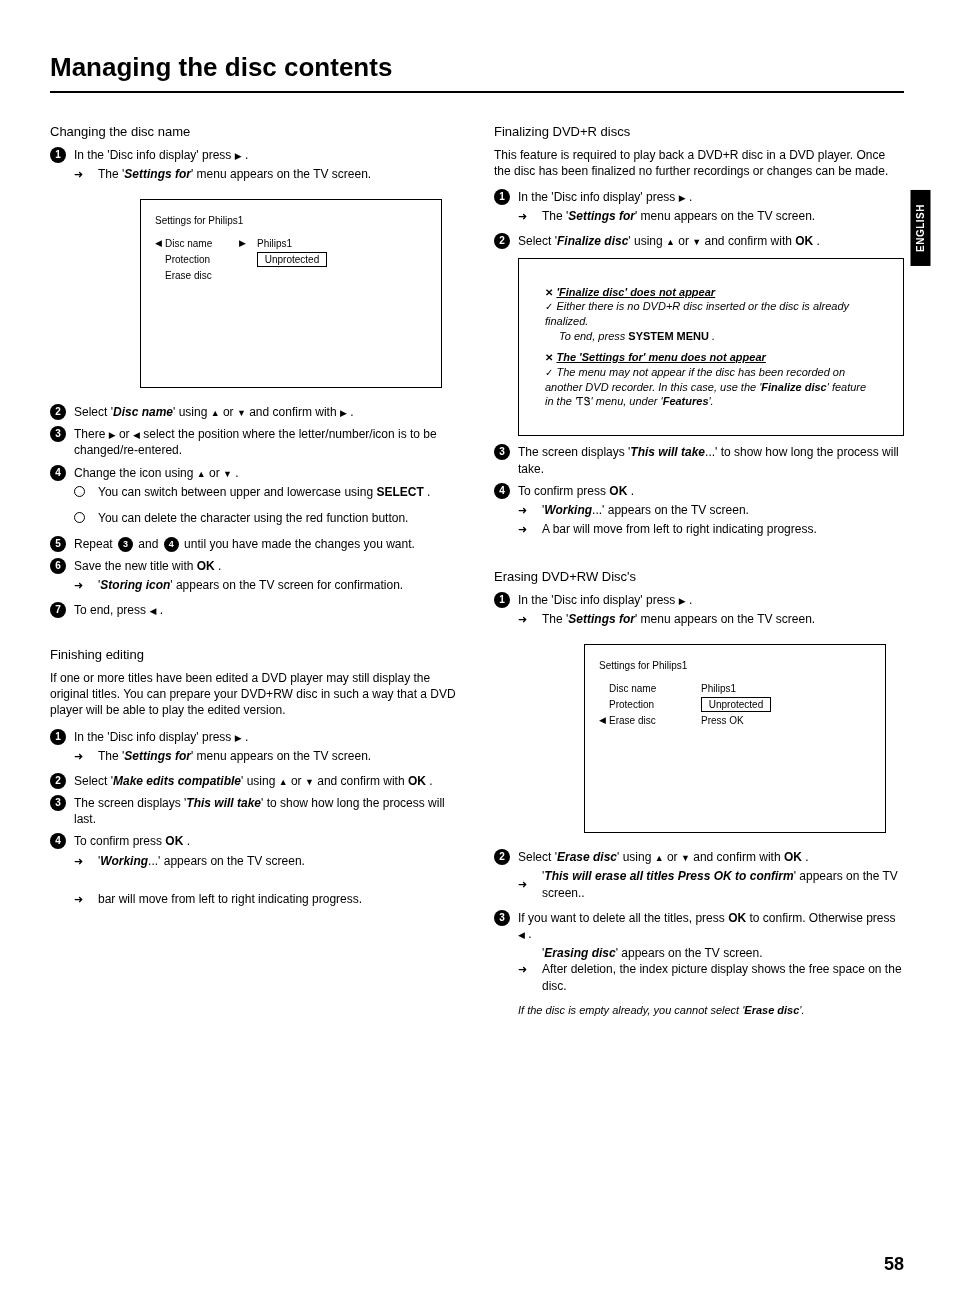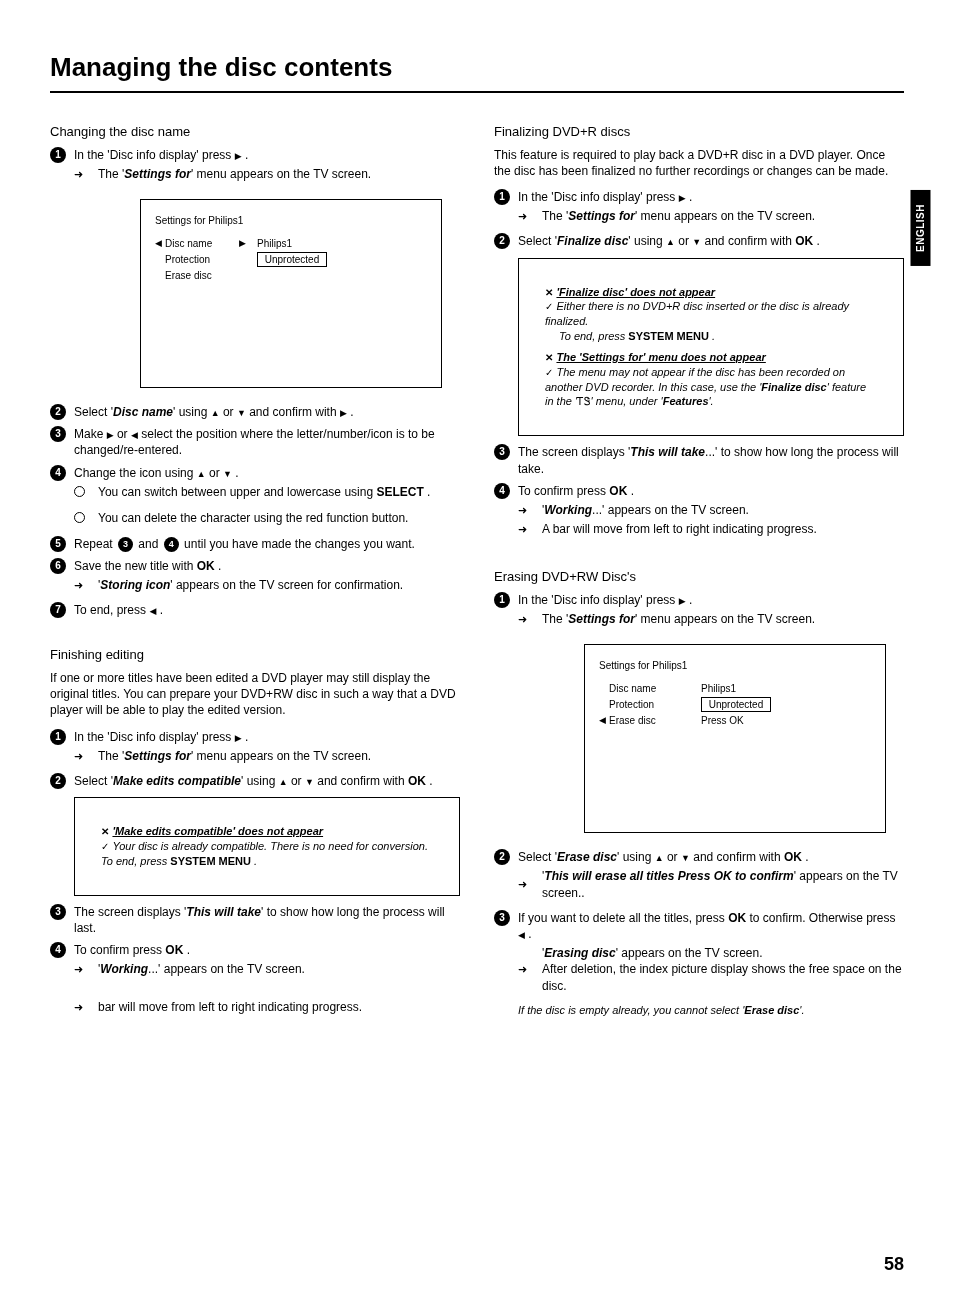--- a/index.html
+++ b/index.html
@@ -207,21 +207,21 @@
       <div class="step">
         <span class="num">2</span>
         <div class="step-body">
           <span>Select '</span><b class="em">Disc name</b><span>' using </span><span class="tri-u"></span><span> or </span><span class="tri-d"></span><span> and confirm with </span><span class="tri-r"></span> .
         </div>
       </div>
 
       <div class="step">
         <span class="num">3</span>
         <div class="step-body">
-          <span>Make </span><span class="tri-r"></span><span> or </span><span class="tri-l"></span><span> select the position where the letter/number/icon is to be changed/re-entered.</span>
+          <span>There </span><span class="tri-r"></span><span> or </span><span class="tri-l"></span><span> select the position where the letter/number/icon is to be changed/re-entered.</span>
         </div>
       </div>
 
       <div class="step">
         <span class="num">4</span>
         <div class="step-body">
           <div><span>Change the icon using </span><span class="tri-u"></span><span> or </span><span class="tri-d"></span> .</div>
           <div class="sub">
             <span class="sub-icon"><span class="circ"></span></span>
             <div><span>You can switch between upper and lowercase using </span><b>SELECT</b> .</div>
@@ -272,24 +272,20 @@
         </div>
       </div>
 
       <div class="step">
         <span class="num">2</span>
         <div class="step-body">
           <span>Select '</span><b class="em">Make edits compatible</b><span>' using </span><span class="tri-u"></span><span> or </span><span class="tri-d"></span><span> and confirm with </span><b>OK</b> .
         </div>
       </div>
 
-      <div class="note-box">
-        <div><span class="xmark"></span>&nbsp;<span class="hdr">'Make edits compatible' does not appear</span></div>
-        <div><span class="check"></span>&nbsp;<span>Your disc is already compatible. There is no need for conversion. To end, press </span><b style="font-style:normal">SYSTEM MENU</b> .</div>
-      </div>
 
       <div class="step">
         <span class="num">3</span>
         <div class="step-body"><span>The screen displays '</span><b class="em">This will take</b><span>' to show how long the process will last.</span></div>
       </div>
 
       <div class="step">
         <span class="num">4</span>
         <div class="step-body">
           <div><span>To confirm press </span><b>OK</b> .</div>

